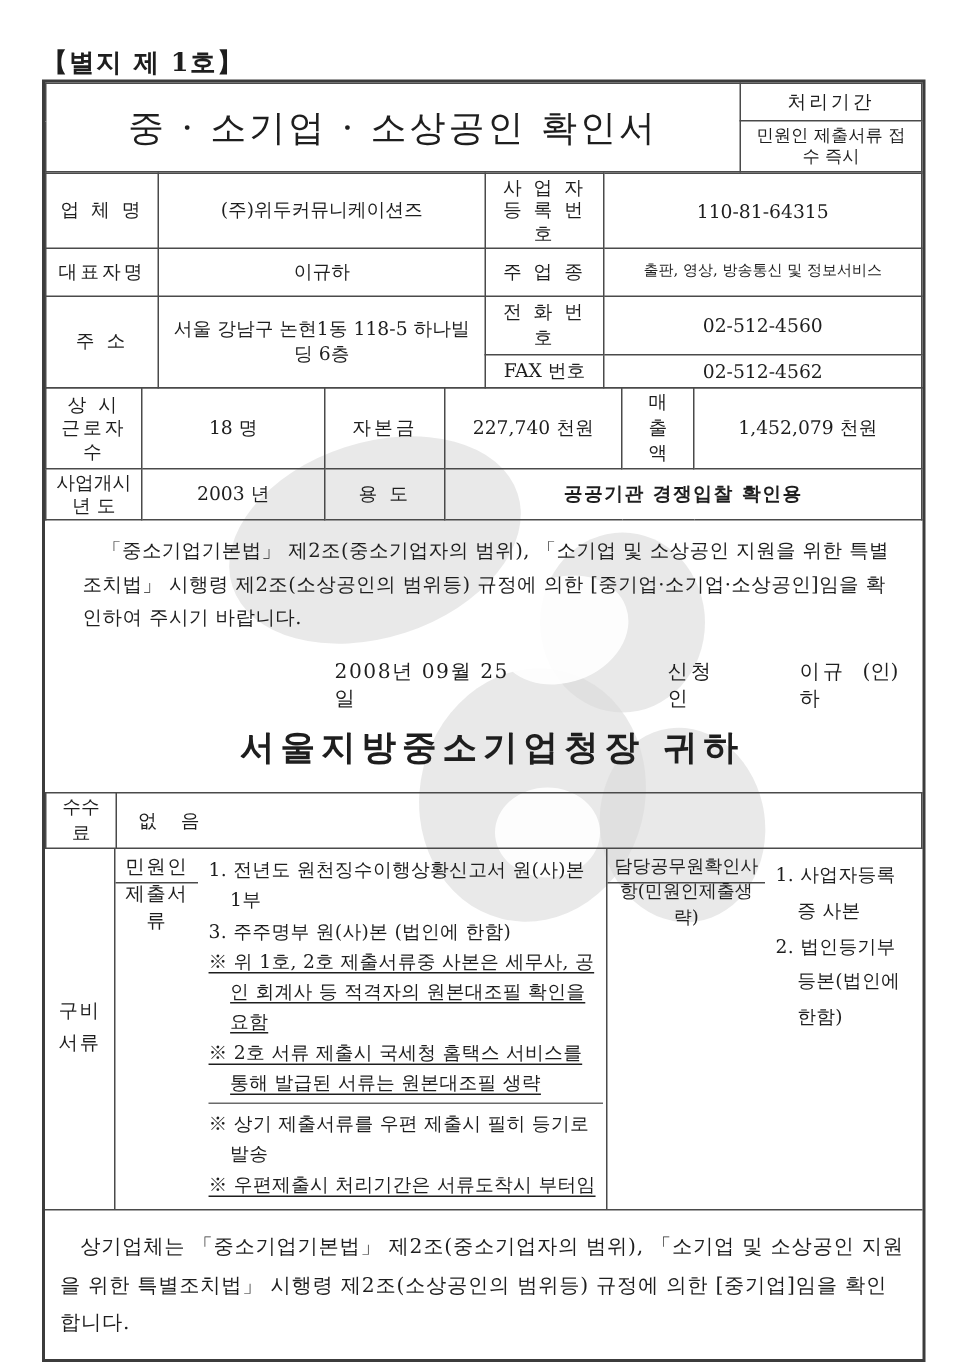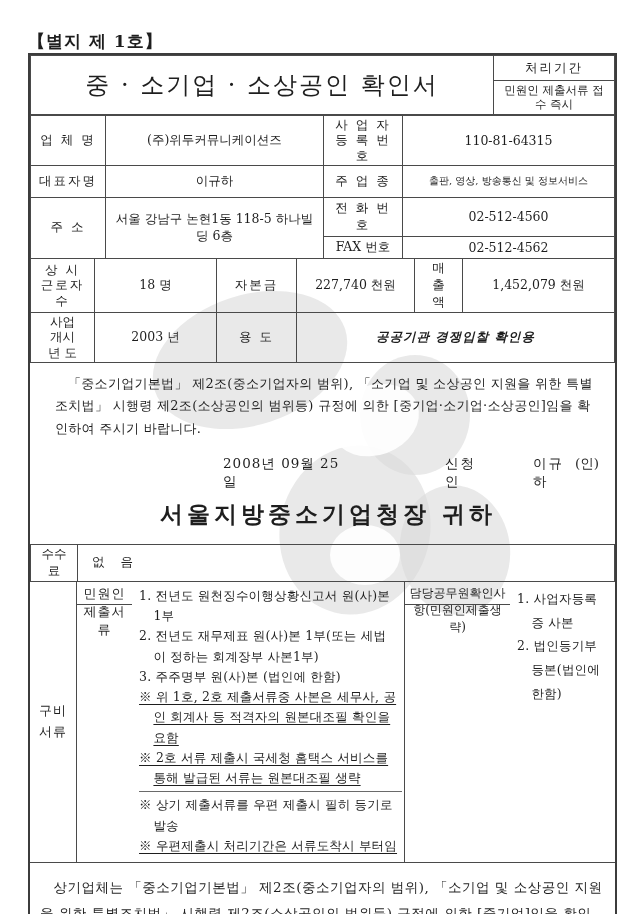--- a/index.html
+++ b/index.html
@@ -187,24 +187,24 @@
         <tbody>
             <tr style="height:33px;">
           <td class="lbl" style="line-height:1.25; padding:1px 5px;">상 시 근로자수</td>
           <td>18 명</td>
           <td class="lbl">자본금</td>
           <td>227,740 천원</td>
           <td style="padding:1px 13px;">매출액</td>
           <td>1,452,079 천원</td>
         </tr>
         <tr style="height:31px;">
-          <td class="lbl" style="line-height:1.25; padding:1px 13px; letter-spacing:0;">사업개시 년 도</td>
+          <td class="lbl" style="line-height:1.25; padding:1px 0; letter-spacing:0;">사업개시 년 도</td>
           <td>2003 년</td>
           <td class="lbl">용 도</td>
-          <td colspan="3" style="font-weight:bold; letter-spacing:1px;font-style:italic;">공공기관 경쟁입찰 확인용</td>
+          <td colspan="3" style="font-weight:bold; letter-spacing:1px;">공공기관 경쟁입찰 확인용</td>
         </tr>
       </tbody>
         </table>
 
       <div class="req-block">
         <div class="req-body">「중소기업기본법」 제2조(중소기업자의 범위), 「소기업 및 소상공인 지원을 위한 특별조치법」 시행령 제2조(소상공인의 범위등) 규정에 의한 [중기업·소기업·소상공인]임을 확인하여 주시기 바랍니다.</div>
         <div class="req-sign">
           <span class="d">2008년 09월 25일</span>
           <span class="a">신청인</span>
           <span class="n">이규하</span>
@@ -227,21 +227,20 @@
         </table>
 
       <div class="docs-grid">
         <div class="docs-label-cell">
           <span>구비 서류</span>
         </div>
         <div class="docs-col left">
           <div class="docs-head">민원인 제출서류</div>
           <ul class="docs-list">
             <li>1. 전년도 원천징수이행상황신고서 원(사)본 1부</li>
-            <li>2. 전년도 재무제표 원(사)본 1부(또는 세법이 정하는 회계장부 사본1부)</li>
             <li>3. 주주명부 원(사)본 (법인에 한함)</li>
             <li class="u">※ 위 1호, 2호 제출서류중 사본은 세무사, 공인 회계사 등 적격자의 원본대조필 확인을 요함</li>
             <li class="u div-after">※ 2호 서류 제출시 국세청 홈택스 서비스를 통해 발급된 서류는 원본대조필 생략</li>
             <li>※ 상기 제출서류를 우편 제출시 필히 등기로 발송</li>
             <li class="u">※ 우편제출시 처리기간은 서류도착시 부터임</li>
           </ul>
         </div>
         <div class="docs-col">
           <div class="docs-head" style="font-size:12px; letter-spacing:0;">담당공무원확인사항(민원인제출생략)</div>
           <ul class="docs-list right">

